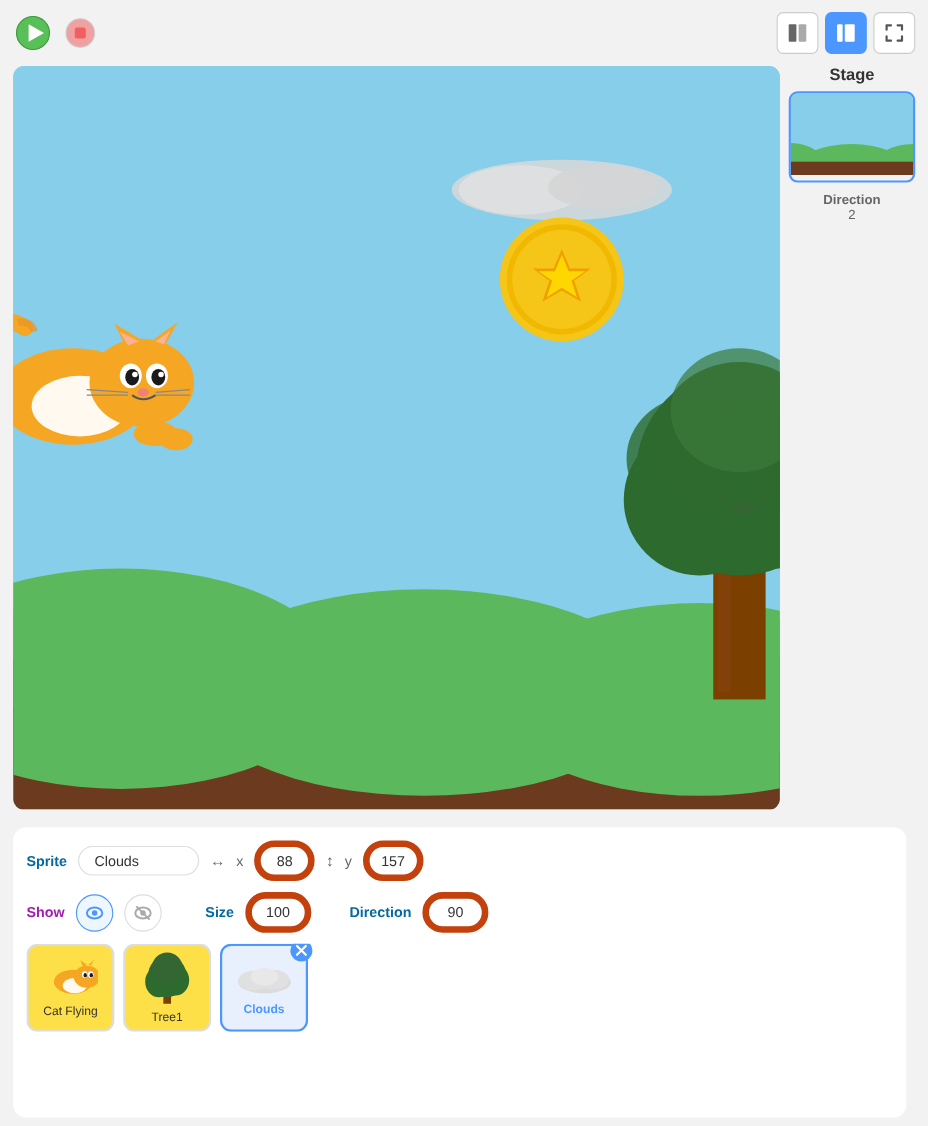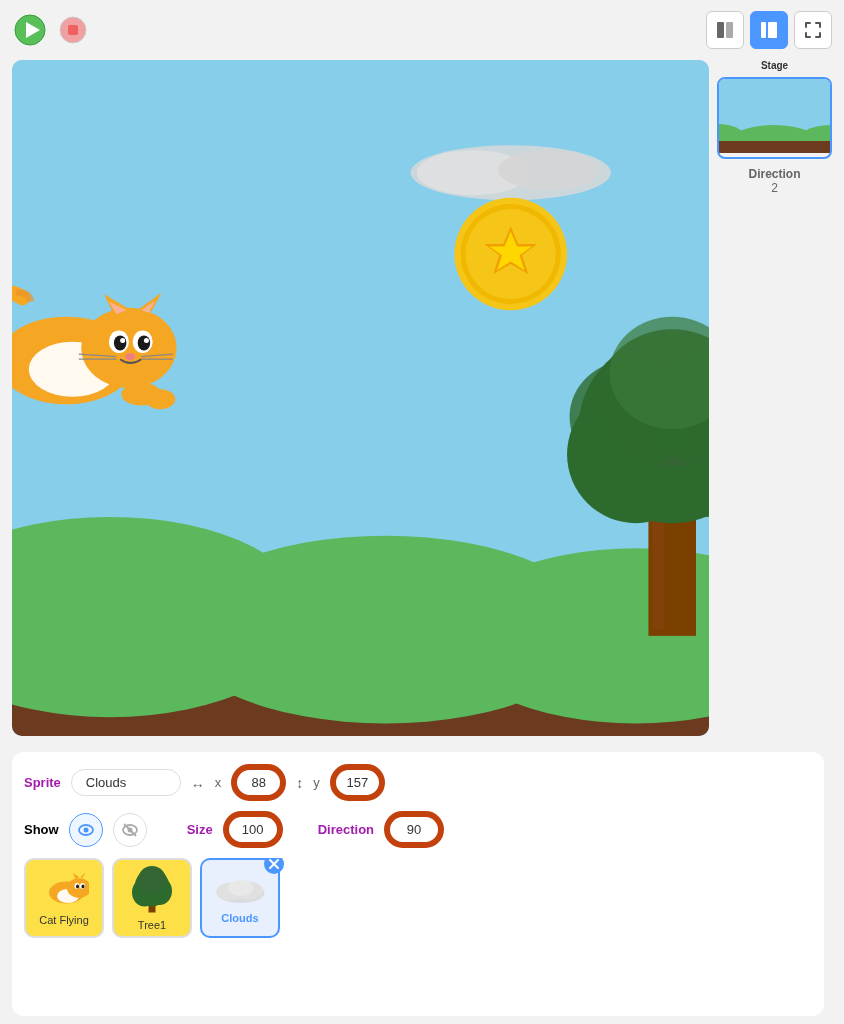--- a/index.html
+++ b/index.html
@@ -121,21 +121,21 @@
     .sprite-controls-row {
       display: flex;
       align-items: center;
       gap: 10px;
       flex-wrap: nowrap;
     }
 
     .sprite-label {
       font-size: 13px;
       font-weight: 600;
-      color: #a21caf;
+      color: #0369a1;
       white-space: nowrap;
     }
 
     .sprite-name-input {
       border: 1px solid #ddd;
       border-radius: 20px;
       padding: 5px 14px;
       font-size: 13px;
       width: 110px;
       outline: none;
@@ -153,21 +153,21 @@
       padding: 5px 10px;
       font-size: 13px;
       width: 55px;
       text-align: center;
       outline: none;
       color: #333;
     }
 
     .show-label {
       font-size: 13px;
-      color: #000000;
+      color: #a21caf;
       font-weight: 600;
     }
 
     .show-icon-btn {
       width: 34px;
       height: 34px;
       border: 1px solid #ddd;
       border-radius: 20px;
       cursor: pointer;
       display: flex;
@@ -259,21 +259,21 @@
 
     .stage-mini-container {
       width: 115px;
       display: flex;
       flex-direction: column;
       align-items: stretch;
     }
 
     .stage-mini-label {
       text-align: center;
-      font-size: 10px;
+      font-size: 15px;
       font-weight: 600;
       color: #333;
       margin-bottom: 6px;
     }
 
     .stage-mini-thumb {
       border-radius: 8px;
       overflow: hidden;
       border: 2px solid #4C97FF;
       margin-bottom: 8px;

